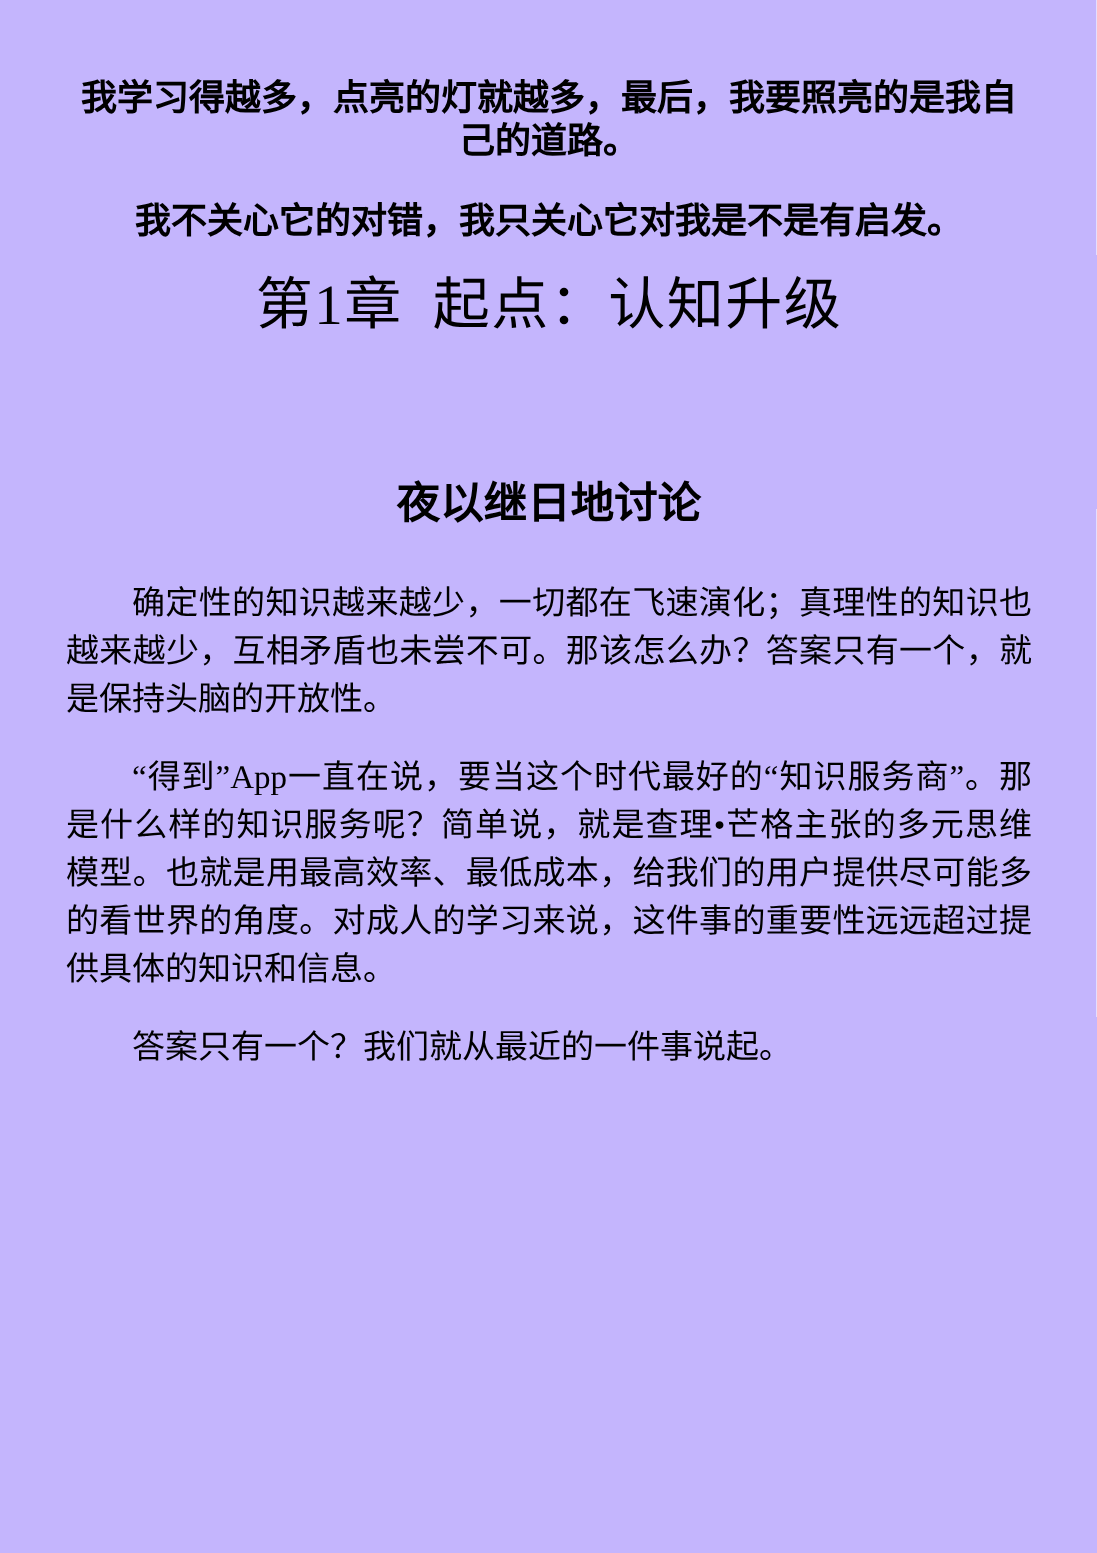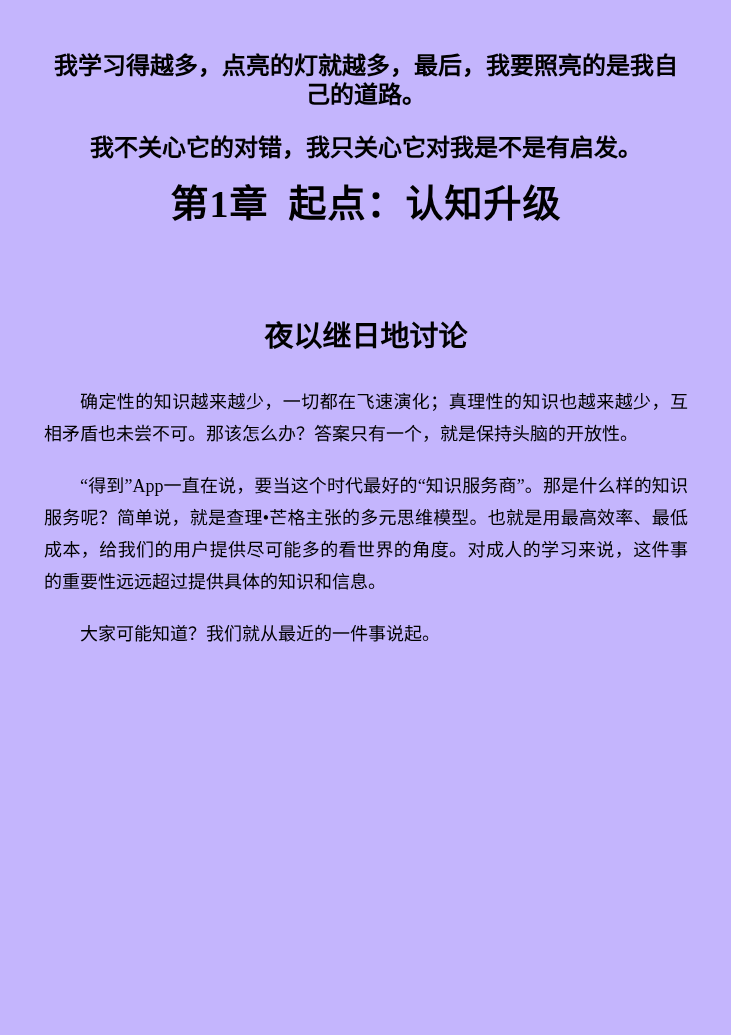--- a/index.html
+++ b/index.html
@@ -26,33 +26,33 @@
     font-weight: bold;
   }
   .epigraph.second {
     margin-bottom: 16px;
   }
   .chapter-title {
     margin: 17px 0 0 0;
     text-align: center;
     font-size: 38px;
     line-height: 48px;
-    font-weight: bold;
+    font-weight: normal;
     letter-spacing: 1px;
   }
   .section-heading {
     margin: 90px 0 32px 0;
     text-align: center;
     font-size: 29px;
     line-height: 36px;
     font-weight: bold;
   }
   .body-para {
     margin: 0 0 20px 0;
-    font-size: 18px;
+    font-size: 22px;
     line-height: 32px;
     text-align: justify;
     text-justify: inter-ideograph;
     text-indent: 2em;
     word-break: break-all;
     font-family: Liberation Serif, serif;
   }
 </style>
 </head>
 <body>
@@ -64,16 +64,16 @@
   <p class="epigraph second">我不关心它的对错，我只关心它对我是不是有启发。</p>
 
   <h1 class="chapter-title">第1章 起点：认知升级</h1>
 
   <h2 class="section-heading">夜以继日地讨论</h2>
 
   <p class="body-para">确定性的知识越来越少，一切都在飞速演化；真理性的知识也越来越少，互相矛盾也未尝不可。那该怎么办？答案只有一个，就是保持头脑的开放性。</p>
 
   <p class="body-para">“得到”App一直在说，要当这个时代最好的“知识服务商”。那是什么样的知识服务呢？简单说，就是查理•芒格主张的多元思维模型。也就是用最高效率、最低成本，给我们的用户提供尽可能多的看世界的角度。对成人的学习来说，这件事的重要性远远超过提供具体的知识和信息。</p>
 
-  <p class="body-para">大家可能知道？我们就从最近的一件事说起。</p>
+  <p class="body-para">答案只有一个？我们就从最近的一件事说起。</p>
 
 
 </div>
 
 </body></html>

